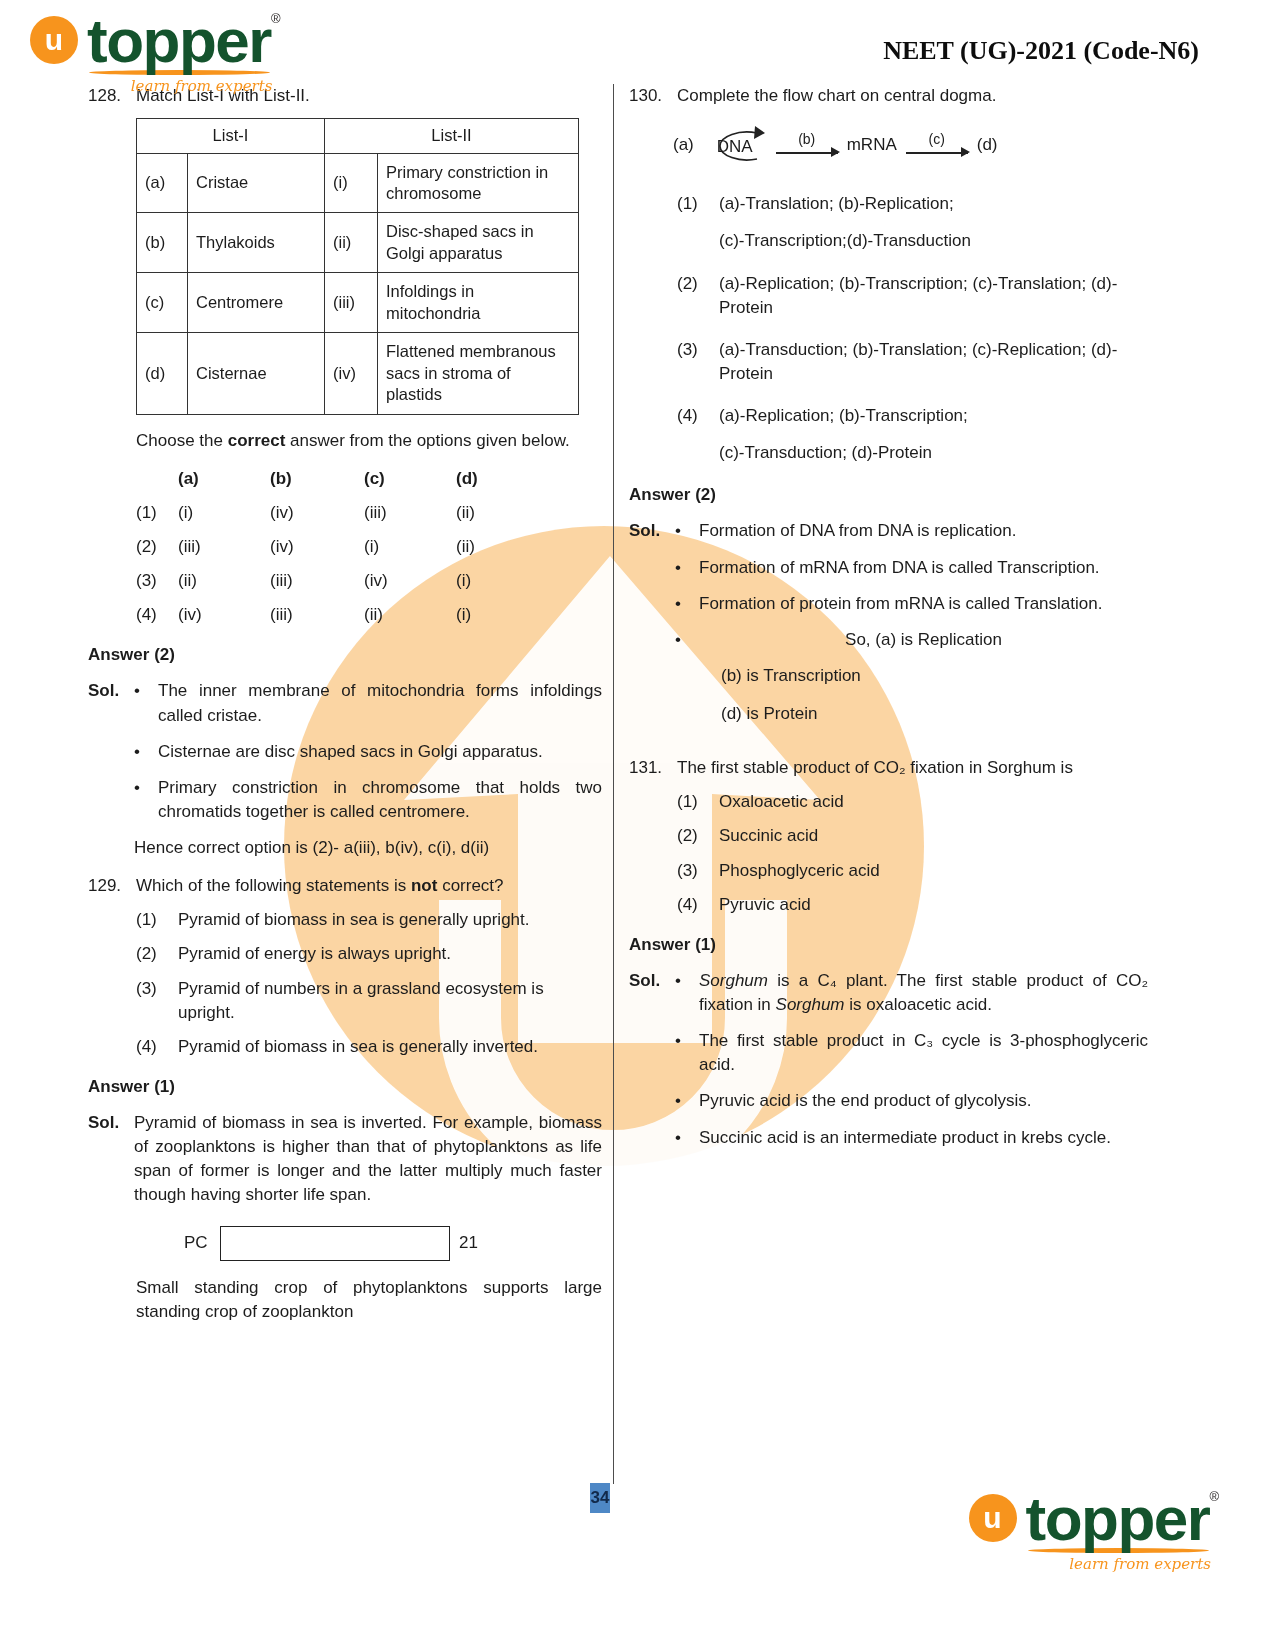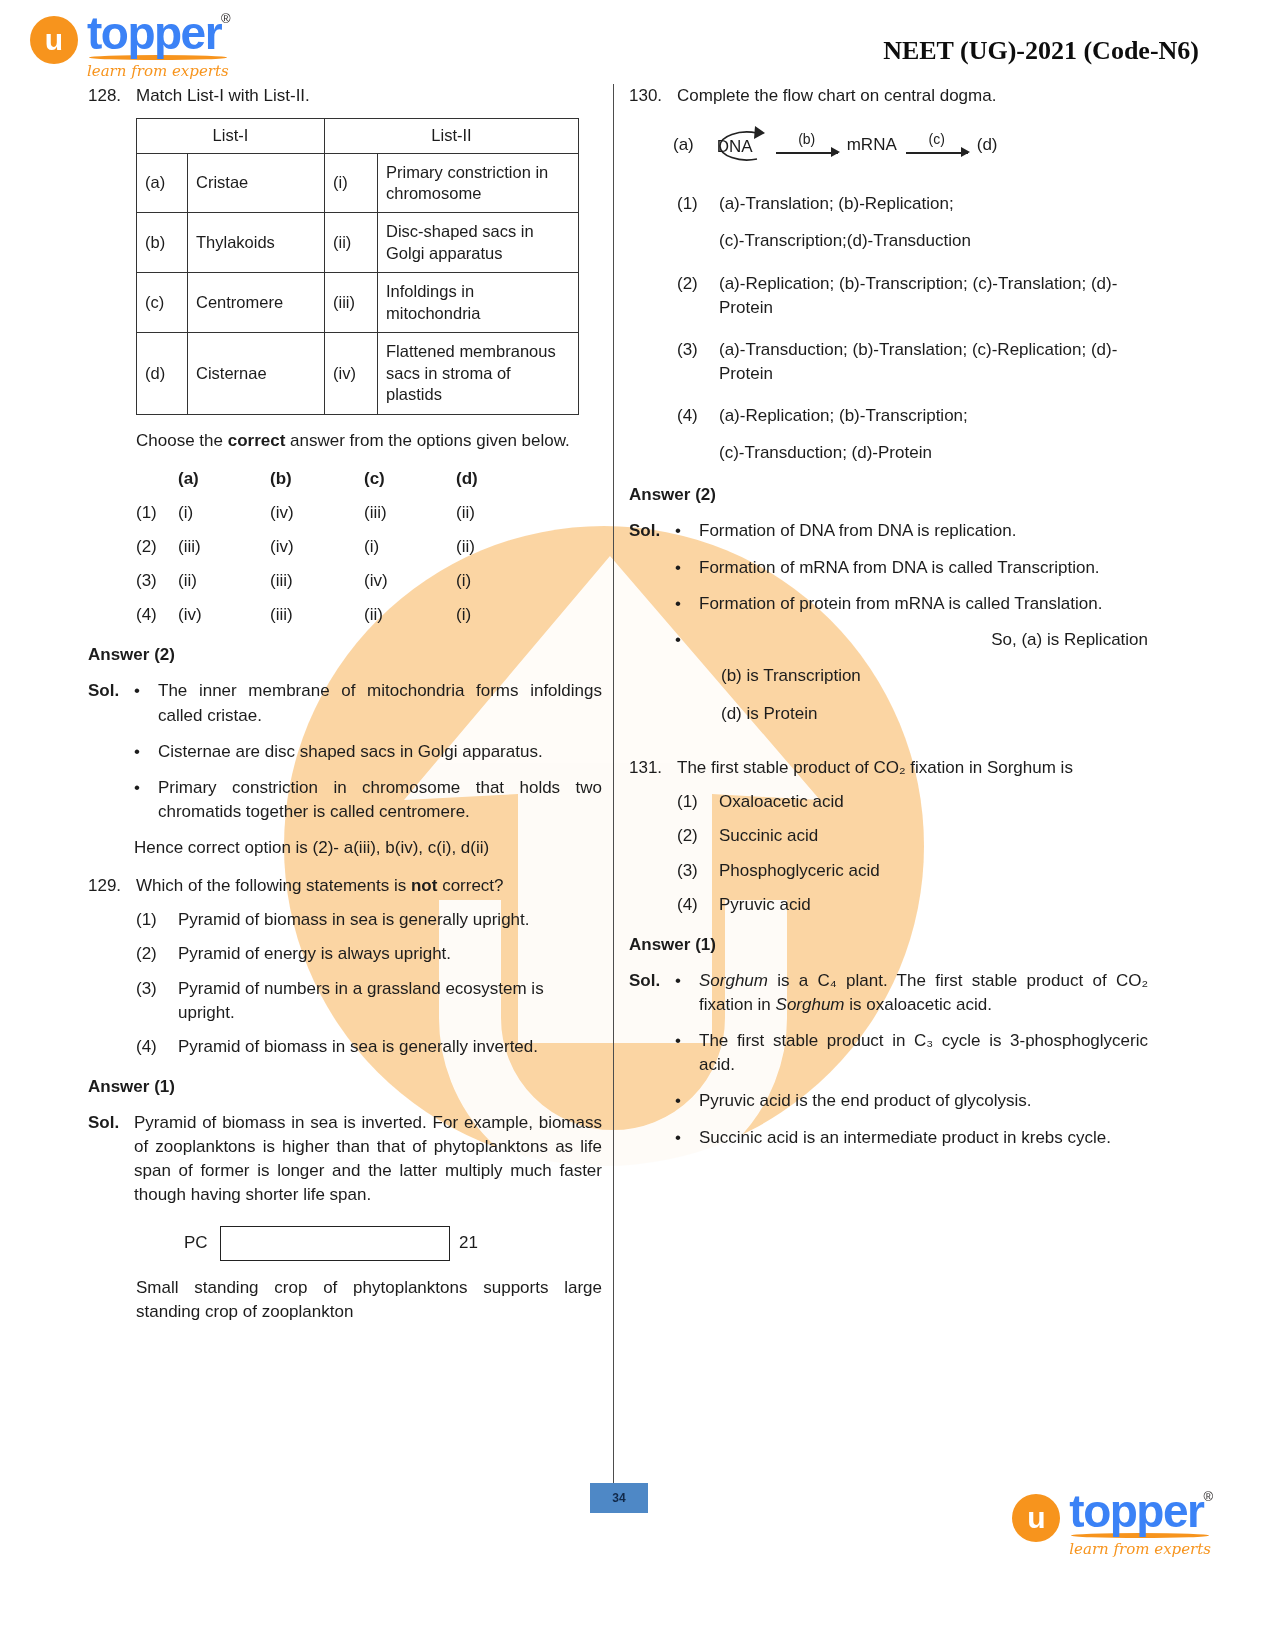--- a/index.html
+++ b/index.html
@@ -8,21 +8,21 @@
 
   
   .watermark{position:absolute;left:278px;top:498px;z-index:0;pointer-events:none}
 
   
   .logo{display:flex;align-items:flex-start;gap:9px;z-index:2}
   .logo-circle{width:48px;height:48px;border-radius:50%;background:#f7941d;
                display:flex;align-items:center;justify-content:center;flex:none;margin-top:4px}
   .logo-u{color:#fff;font-weight:bold;font-size:30px;line-height:1}
   .logo-name-row{display:flex;align-items:flex-start;line-height:.92}
-  .logo-name{font-size:46px;font-weight:800;letter-spacing:-1.5px;color:#3b82f6}
+  .logo-name{font-size:62px;font-weight:800;letter-spacing:-1.5px;color:#14532d}
   .logo-reg{font-size:13px;margin-top:1px;color:#231f20}
   .logo-swoosh{height:5px;background:#f7941d;border-radius:50%;margin:1px 10px 0 2px}
   .logo-tagline{color:#f7941d;font-size:15px;font-style:italic;text-align:right;
                 font-family:"DejaVu Serif",serif;margin:2px 8px 0 0}
   .logo-top{position:absolute;left:30px;top:12px}
   .logo-bottom{position:absolute;right:56px;top:1490px}
 
   .doc-title{position:absolute;right:76px;top:36px;font-family:"Liberation Serif",serif;
              font-weight:bold;font-size:26px;color:#0d0d0d;z-index:2}
 
@@ -88,22 +88,22 @@
                 border-top:5px solid transparent;border-bottom:5px solid transparent;
                 border-left:9px solid #222}
 
   .q130-opt{margin:0 0 18px 48px;display:flex}
   .q130-lines{flex:1}
   .q130-lines .ln{margin-bottom:13px}
   .q130-lines .ln:last-child{margin-bottom:0}
   .subline{margin:0 0 14px 46px}
 
   
-  .pagenum{position:absolute;left:590px;top:1483px;width:58px;height:30px;background:#4e88c6;
-           color:#11294a;font-weight:bold;font-size:12px;display:flex;align-items:center;
+  .pagenum{position:absolute;left:590px;top:1483px;width:20px;height:30px;background:#4e88c6;
+           color:#11294a;font-weight:bold;font-size:17px;display:flex;align-items:center;
            justify-content:center;z-index:2}
 </style>
 </head>
 <body>
 
 <div class="page">
 
   <svg class="watermark" width="652" height="700" viewBox="0 0 652 700">
     <circle cx="326" cy="348" r="320" fill="#F7A83E" opacity="0.48"></circle>
     <g fill="#ffffff" opacity="0.92">
@@ -338,21 +338,21 @@
             <div class="bullet">
               <span class="dot"></span>
               <div class="bt">Formation of mRNA from DNA is called Transcription.</div>
             </div>
             <div class="bullet">
               <span class="dot"></span>
               <div class="bt">Formation of protein from mRNA is called Translation.</div>
             </div>
             <div class="bullet">
               <span class="dot"></span>
-              <div class="bt" style="text-align:right">So,  (a) is Replication</div>
+              <div class="bt" style="text-align:center">So,  (a) is Replication</div>
             </div>
             <div class="subline">(b) is Transcription</div>
             <div class="subline">(d) is Protein</div>
           </div>
         </div>
       </div>
 
       <div style="margin-top:16px">
         <div class="qhead">
           <span class="qnum">131.</span>

